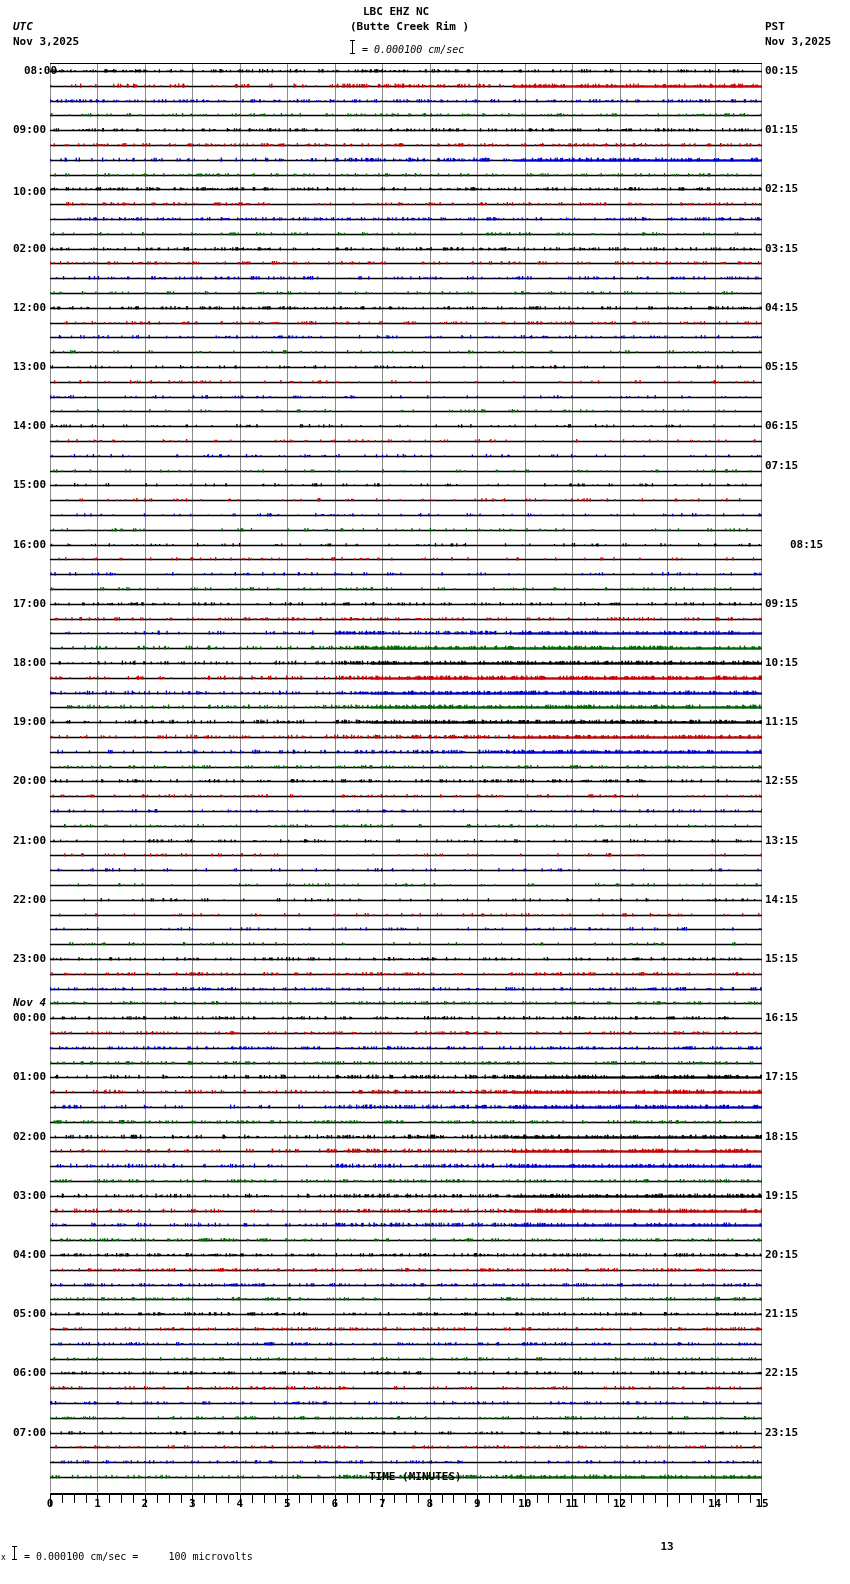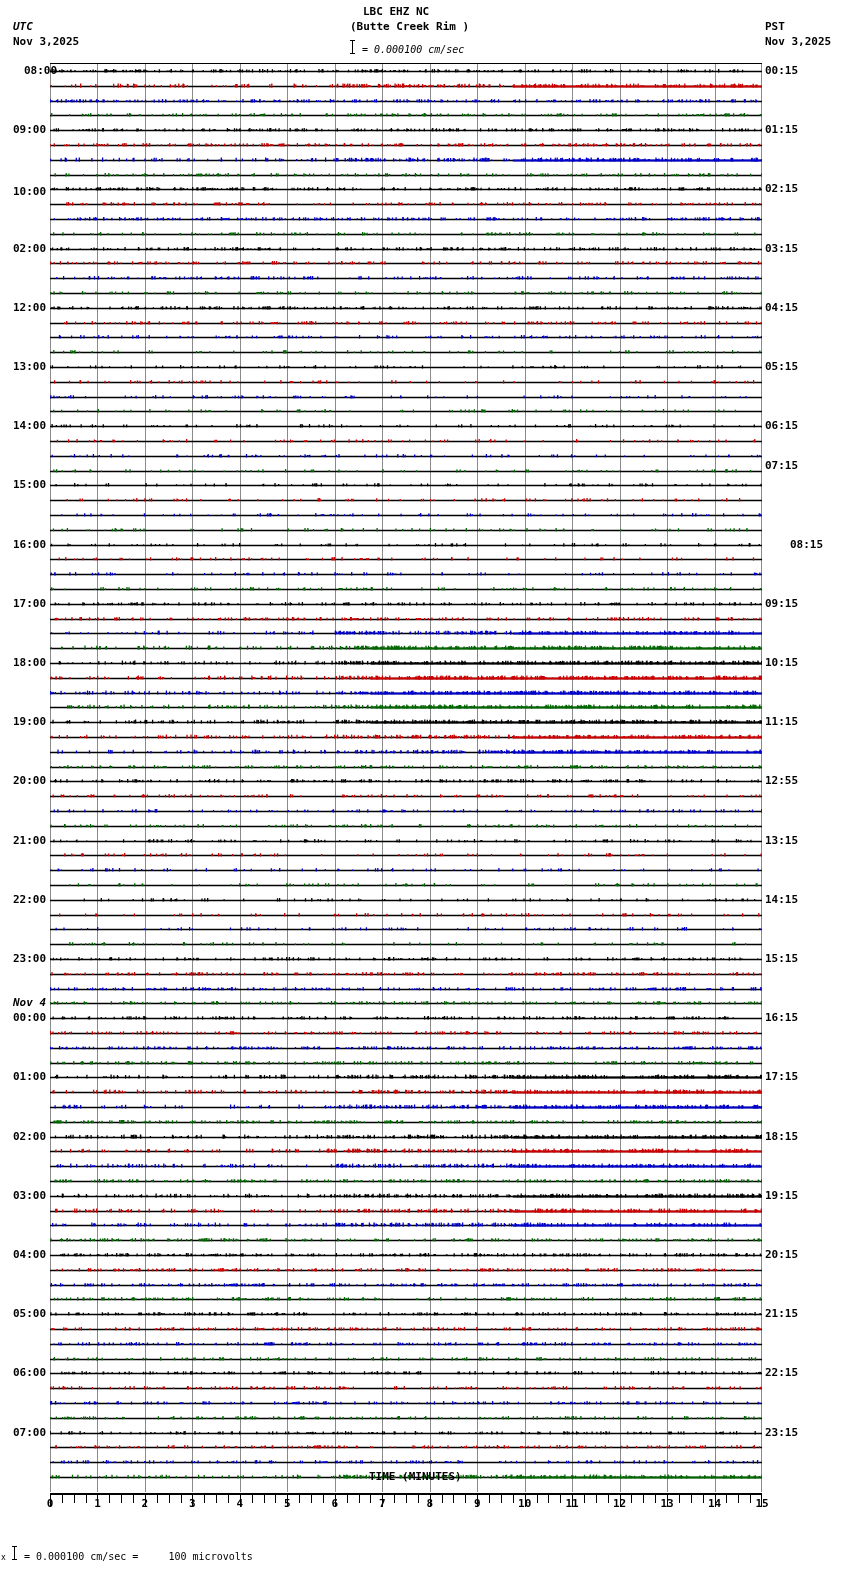--- a/index.html
+++ b/index.html
@@ -574,21 +574,21 @@
     <div class="xtick-label" style="left: 192.4px;">3</div>
     <div class="xtick-label" style="left: 239.867px;">4</div>
     <div class="xtick-label" style="left: 287.333px;">5</div>
     <div class="xtick-label" style="left: 334.8px;">6</div>
     <div class="xtick-label" style="left: 382.267px;">7</div>
     <div class="xtick-label" style="left: 429.733px;">8</div>
     <div class="xtick-label" style="left: 477.2px;">9</div>
     <div class="xtick-label" style="left: 524.667px;">10</div>
     <div class="xtick-label" style="left: 572.133px;">11</div>
     <div class="xtick-label" style="left: 619.6px;">12</div>
-    <div class="xtick-label" style="left: 667.067px;">13</div>
+    <div class="xtick-label" style="left: 667.067px; margin-top: 43px;">13</div>
     <div class="xtick-label" style="left: 714.533px;">14</div>
     <div class="xtick-label" style="left: 762px;">15</div>
   </div>
 <div class="txt" style="left:369px;top:1470px;">TIME (MINUTES)</div>
 
 <div class="txt small" style="left:1px;top:1551px;font-size:8px;">x</div>
 <div class="scalebar" style="left:14px;top:1546px;height:14px;"></div>
 <div class="txt small" style="left:24px;top:1550px;">= 0.000100 cm/sec =     100 microvolts</div>
 
 </body></html>

